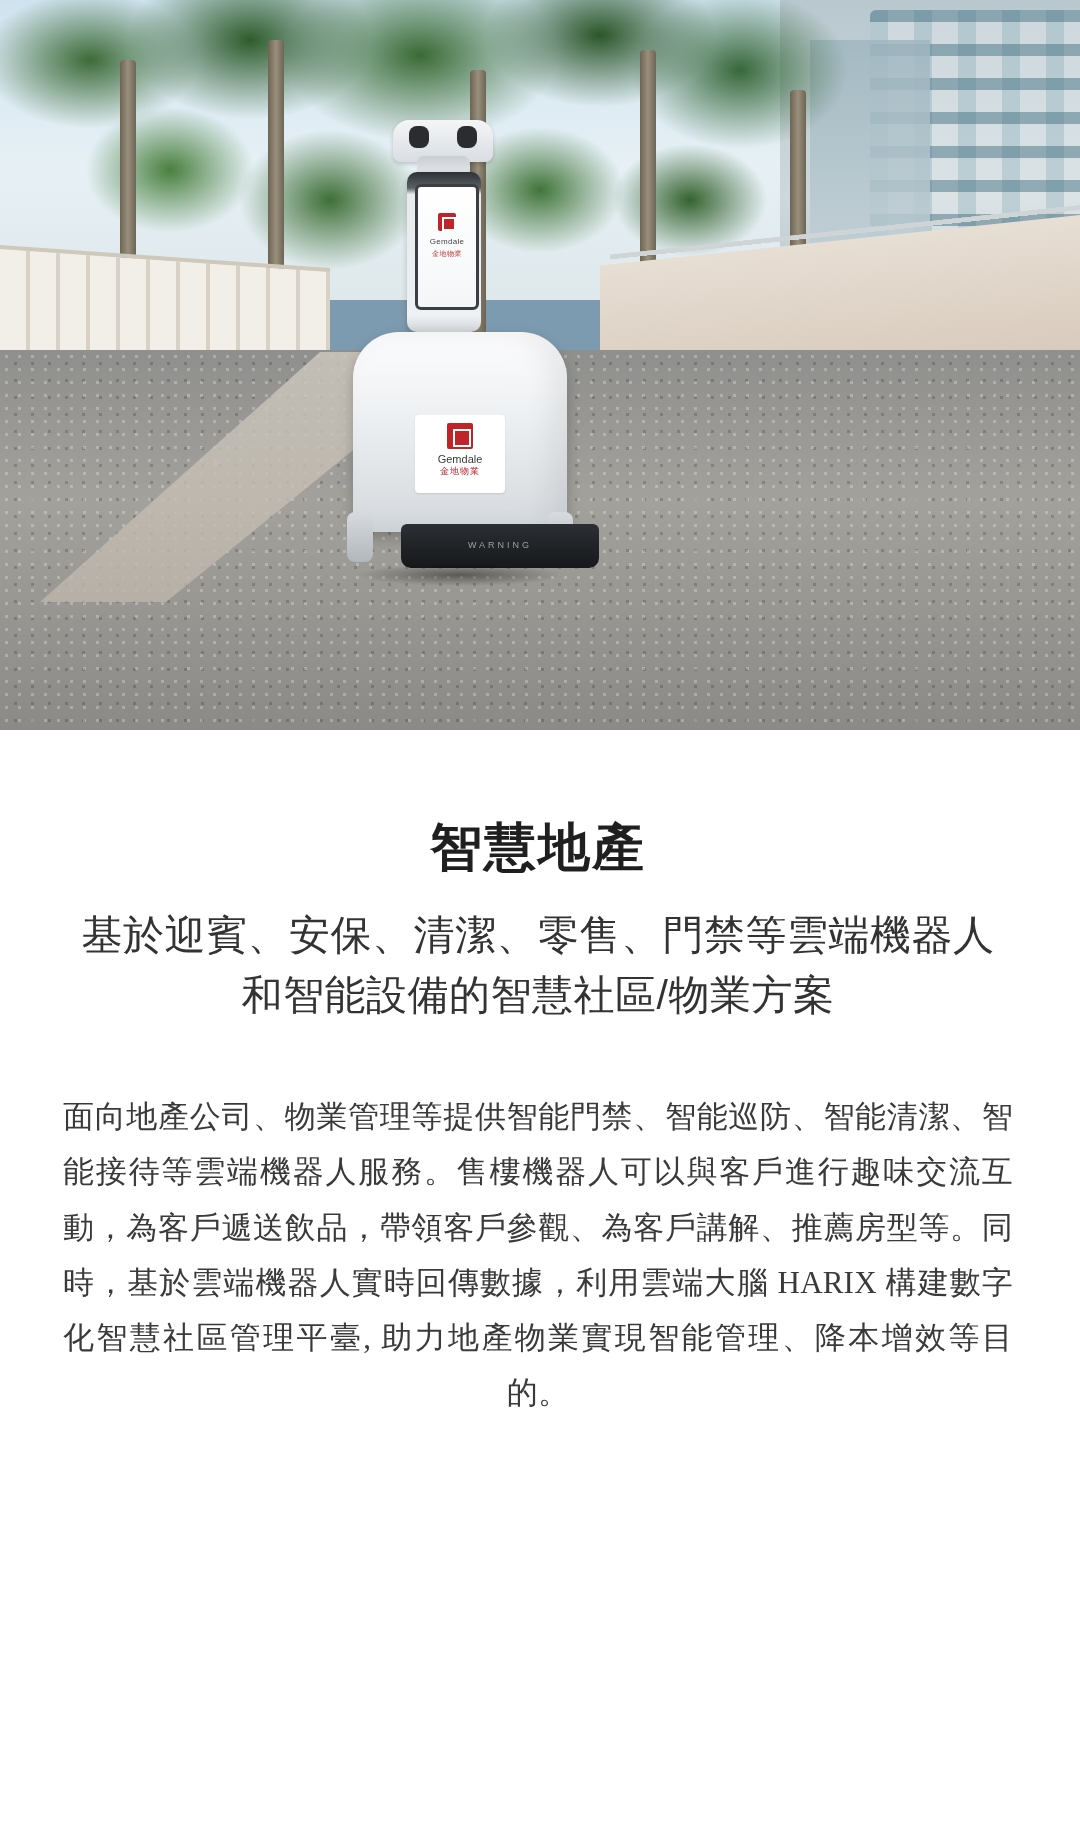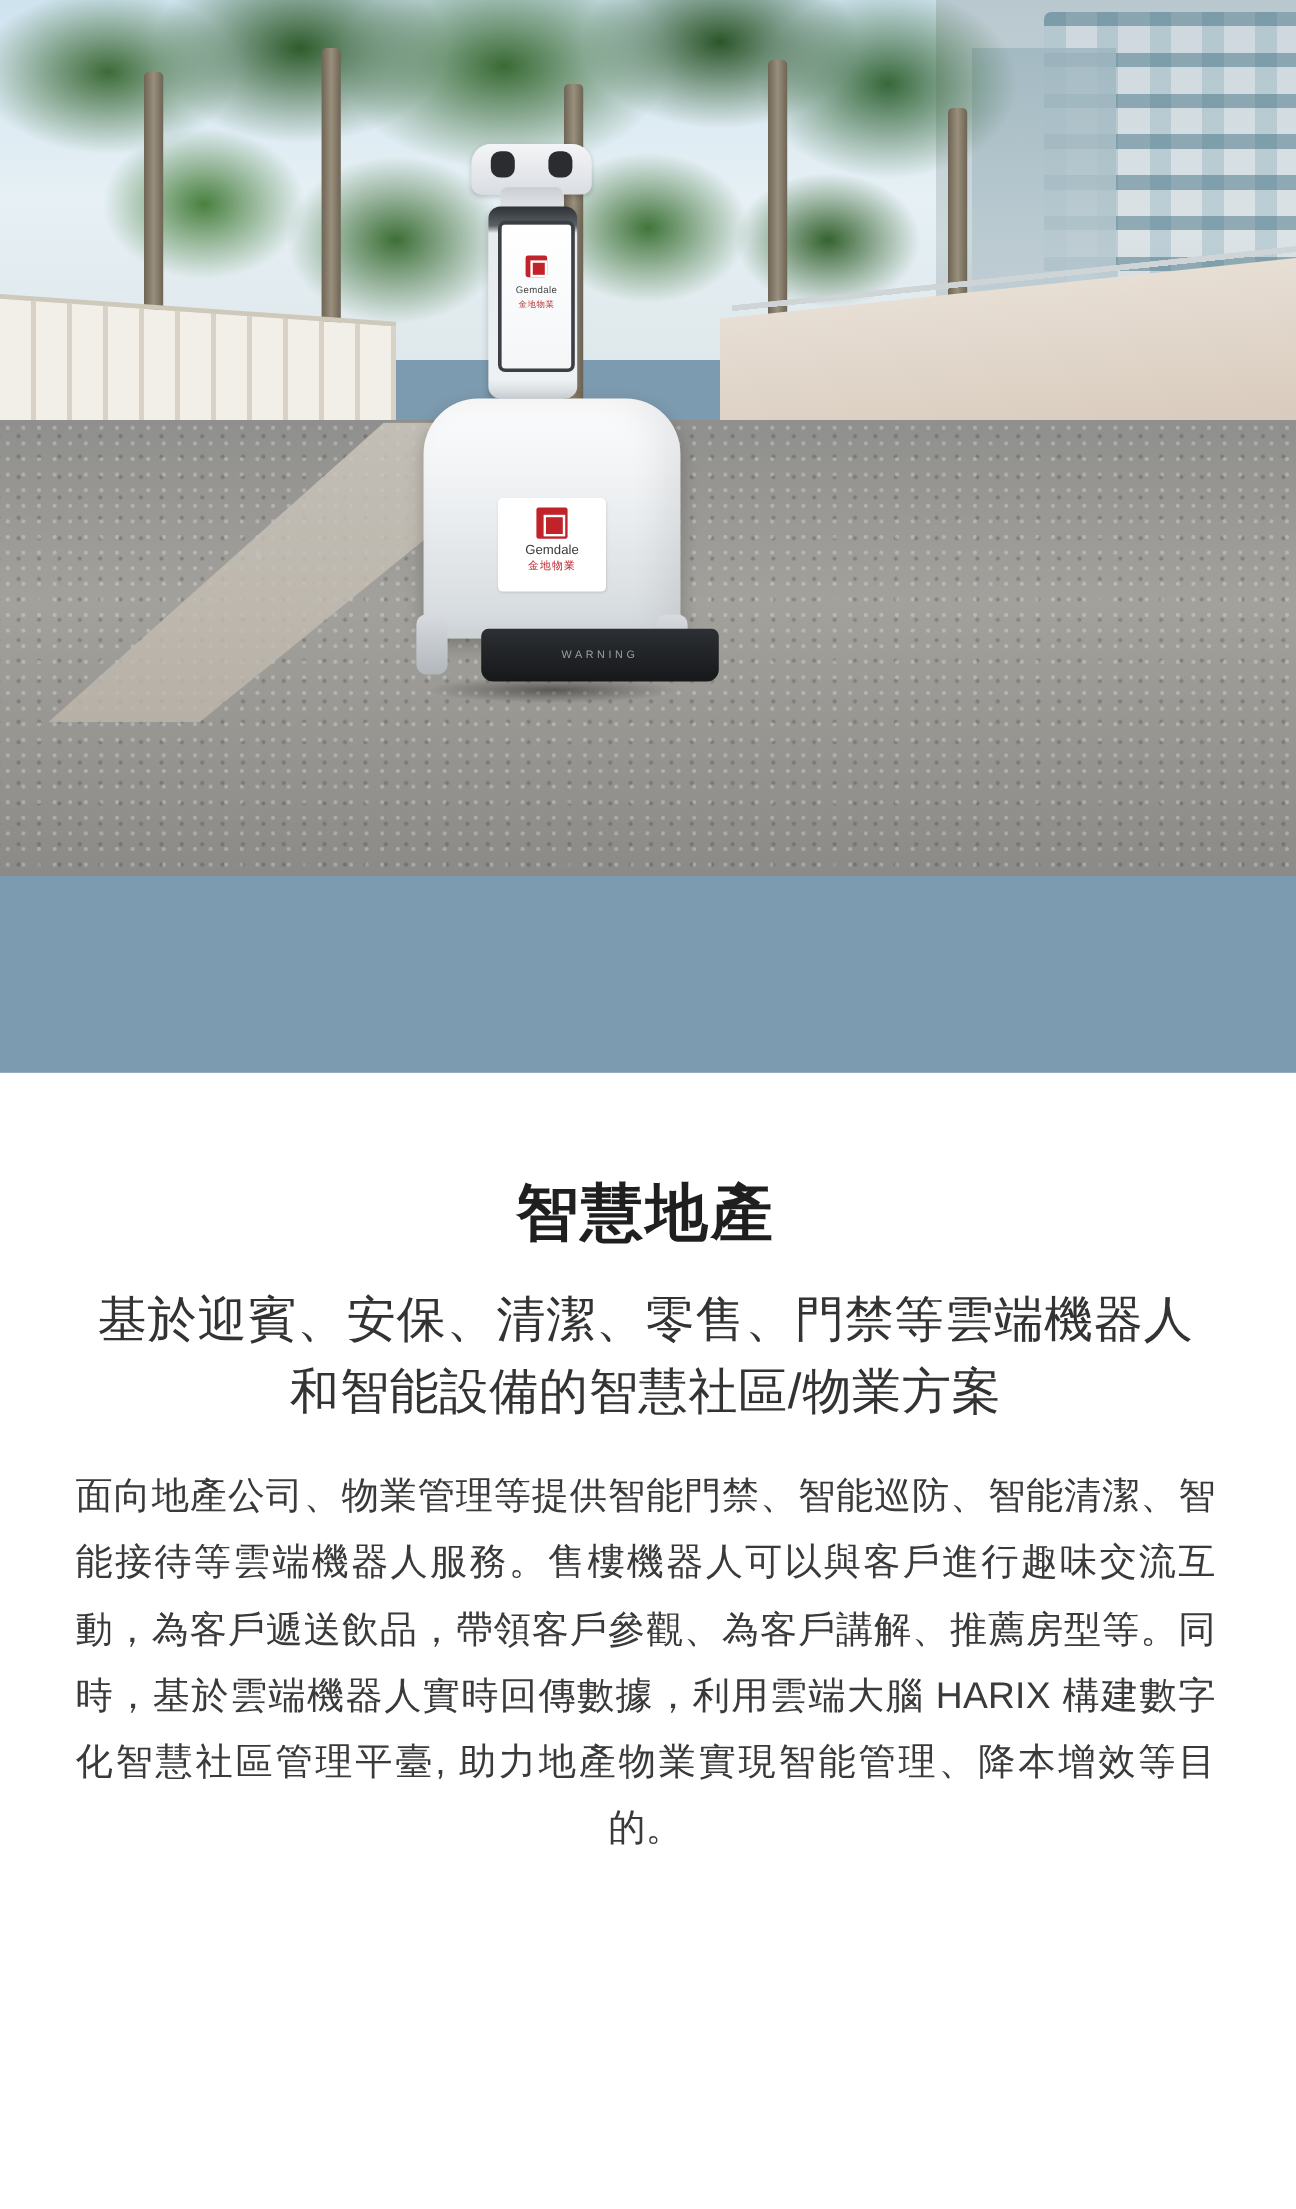--- a/index.html
+++ b/index.html
@@ -19,21 +19,21 @@
     position: relative;
     width: 1080px;
     height: 1841px;
     background: #ffffff;
   }
 
   
   .hero {
     position: relative;
     width: 1080px;
-    height: 894px;
+    height: 730px;
     overflow: hidden;
     background: #7d9bb0;
   }
   .sky {
     position: absolute;
     left: 0; top: 0;
     width: 1080px; height: 300px;
     background: linear-gradient(180deg, #cfe3ef 0%, #e6f0f5 55%, #dfe9ec 100%);
   }
   
@@ -241,33 +241,34 @@
     letter-spacing: 2px;
     margin: 22px 0 28px 0;
     line-height: 1.2;
   }
   .subtitle {
     text-align: center;
     font-size: 41px;
     font-weight: 400;
     color: #333333;
     line-height: 1.45;
-    margin: 0 auto 30px auto;
+    margin: 0 auto 64px auto;
     max-width: 940px;
     letter-spacing: .5px;
   }
   .body-text {
     font-size: 31px;
     line-height: 1.78;
     color: #3a3a3a;
     text-align: justify;
     text-align-last: center;
     margin: 0 auto;
     max-width: 950px;
     letter-spacing: .2px;
+    font-family: Liberation Serif, serif;
   }
 </style>
 </head>
 <body>
 
 <div class="page">
 
   <div class="hero">
     <div class="sky"></div>
     <div class="building"></div>

